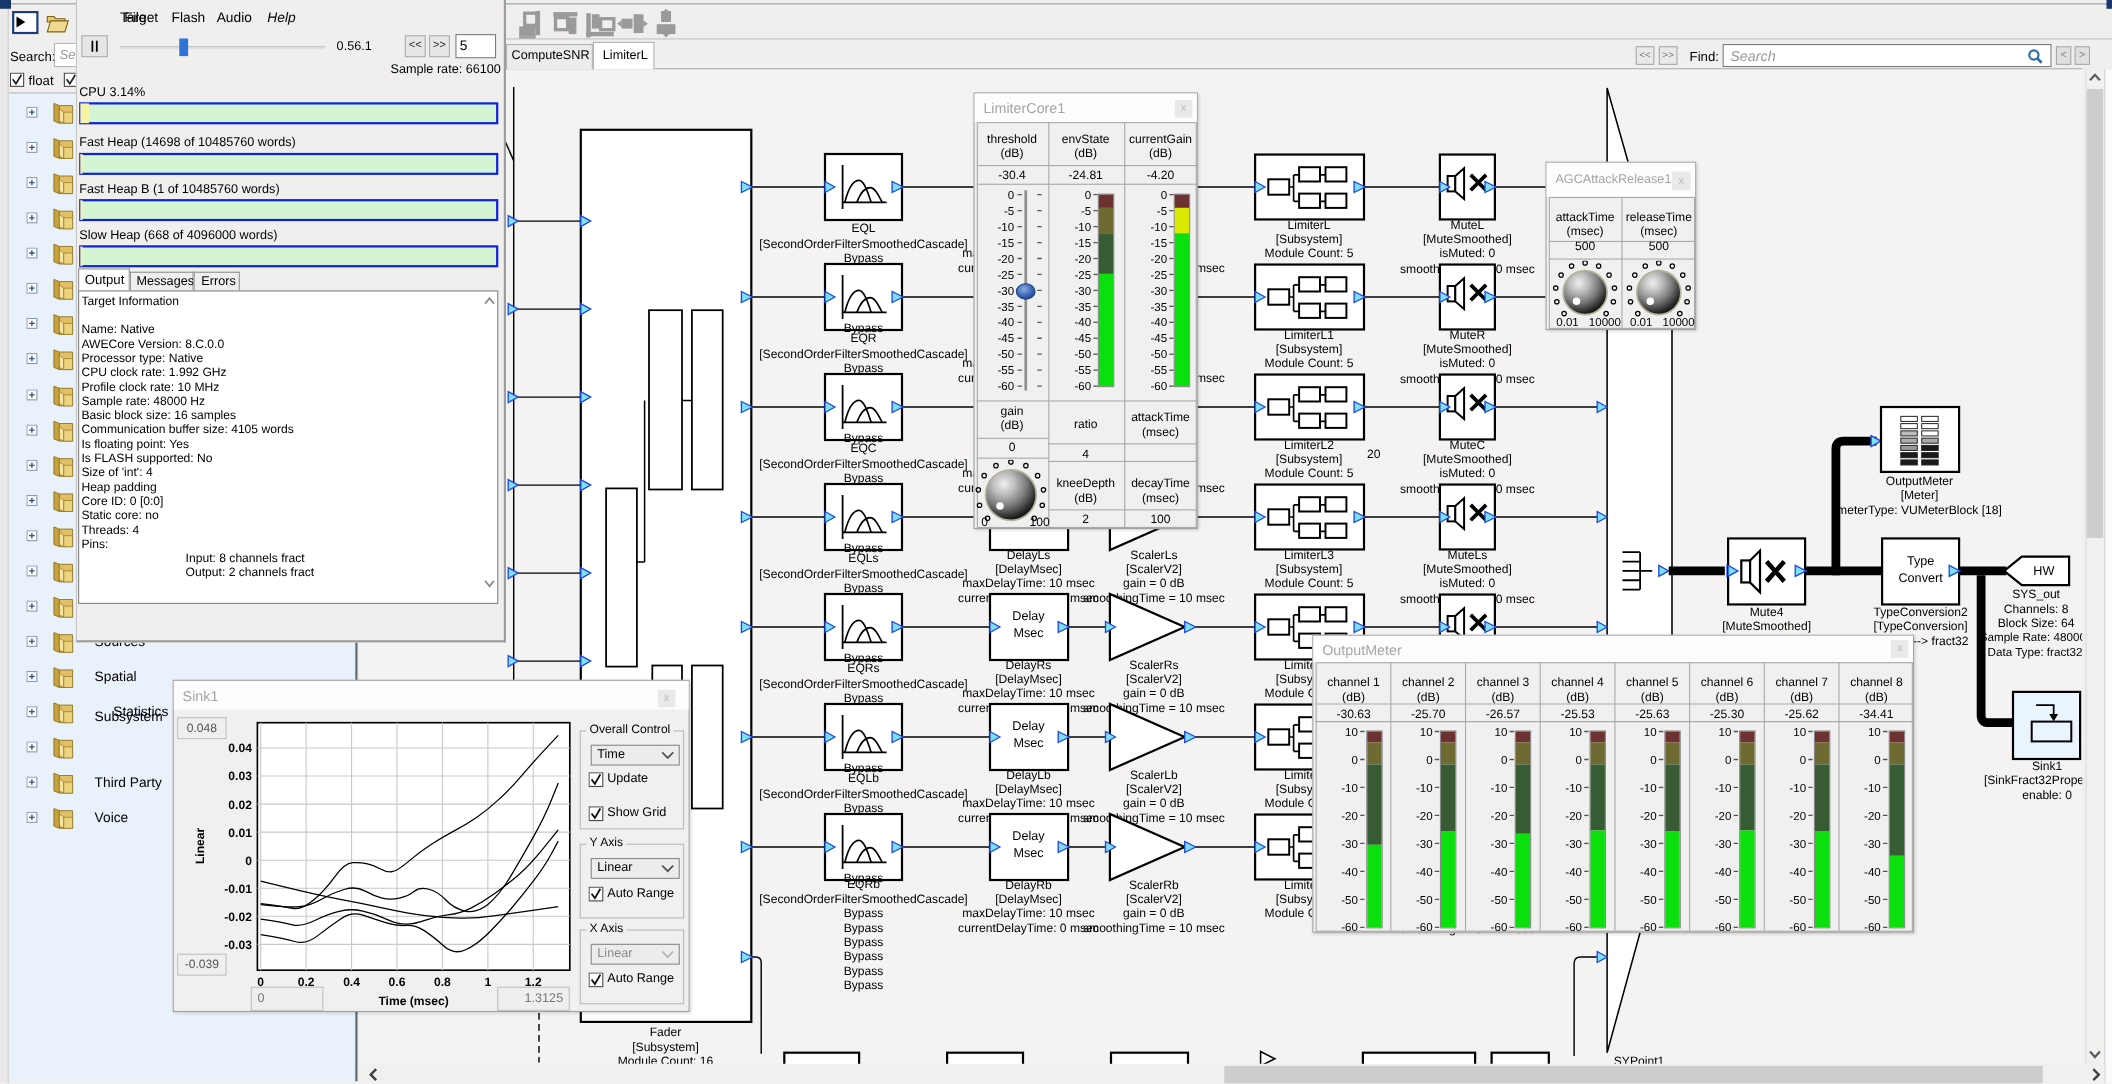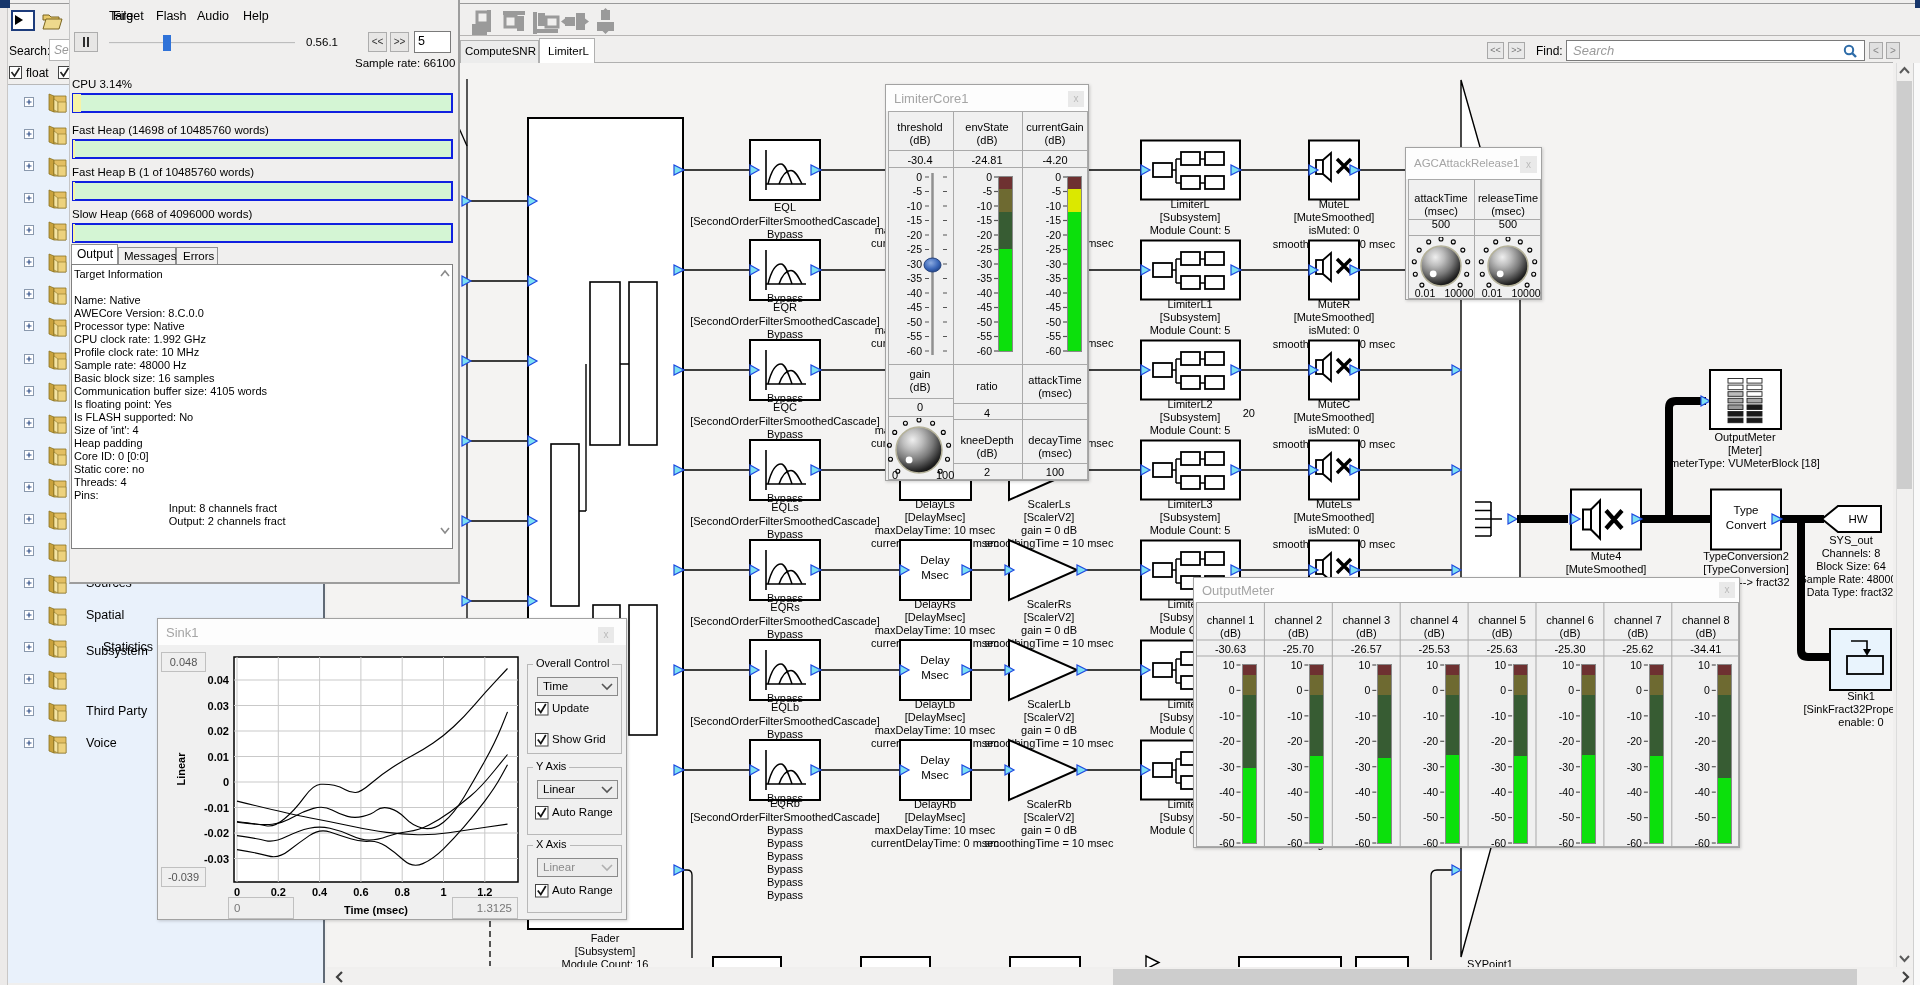--- a/index.html
+++ b/index.html
@@ -810,21 +810,21 @@
 <div style="position:absolute;left:1113px;top:969px;width:744px;height:16px;background:#cdcdcd"></div>
 <svg style="position:absolute;left:1897px;top:969px" width="17" height="16">
     <path d="M6,3 l5,5 l-5,5" fill="none" stroke="#404040" stroke-width="2.2"></path>
   </svg>
 <div style="position:absolute;left:69px;top:0px;width:391px;height:584px;background:#f0efee">
     <div style="position:absolute;left:0px;top:0px;width:391px;height:584px;background:#f0efee;border-right:2px solid #9d9d9d;border-bottom:2px solid #9d9d9d;border-left:1px solid #c5c5c5"></div>
     <div style="position:absolute;left:8px;top:9px;font-size:12.5px;line-height:14.5px;white-space:pre;color:#000;margin-left:36px;">File</div>
     <div style="position:absolute;left:40px;top:9px;font-size:12.5px;line-height:14.5px;white-space:pre;color:#000;">Target</div>
     <div style="position:absolute;left:87px;top:9px;font-size:12.5px;line-height:14.5px;white-space:pre;color:#000;">Flash</div>
     <div style="position:absolute;left:128px;top:9px;font-size:12.5px;line-height:14.5px;white-space:pre;color:#000;">Audio</div>
-    <div style="position:absolute;left:174px;top:9px;font-size:12.5px;line-height:14.5px;white-space:pre;color:#000;">Help</div>
+    <div style="position:absolute;left:174px;top:9px;font-size:12.5px;line-height:14.5px;white-space:pre;color:#000;font-style:italic;">Help</div>
     <div style="position:absolute;left:5px;top:32px;width:24px;height:20px;background:#e7e6e5;border:1px solid #adadad"></div>
     <svg style="position:absolute;left:5px;top:32px" width="24" height="20">
       <path d="M10,5 V15 M14,5 V15" stroke="#000" stroke-width="1.6"></path>
     </svg>
     <div style="position:absolute;left:40px;top:42px;width:186px;height:2px;background:#bdbdbd;border-bottom:1px solid #e8e8e8"></div>
     <div style="position:absolute;left:94px;top:35px;width:8px;height:16px;background:#2f72d8"></div>
     <div style="position:absolute;left:237px;top:36px;font-size:11.5px;line-height:13.5px;white-space:pre;color:#000;">0.56.1</div>
     <div style="position:absolute;left:299px;top:32px;width:19px;height:20px;background:#e7e6e5;border:1px solid #adadad;font-size:10px;color:#333;text-align:center;line-height:18px">&lt;&lt;</div>
     <div style="position:absolute;left:321px;top:32px;width:19px;height:20px;background:#e7e6e5;border:1px solid #adadad;font-size:10px;color:#333;text-align:center;line-height:18px">&gt;&gt;</div>
     <div style="position:absolute;left:345px;top:31px;width:37px;height:22px;background:#fff;border:1px solid #7a7a7a"></div>

